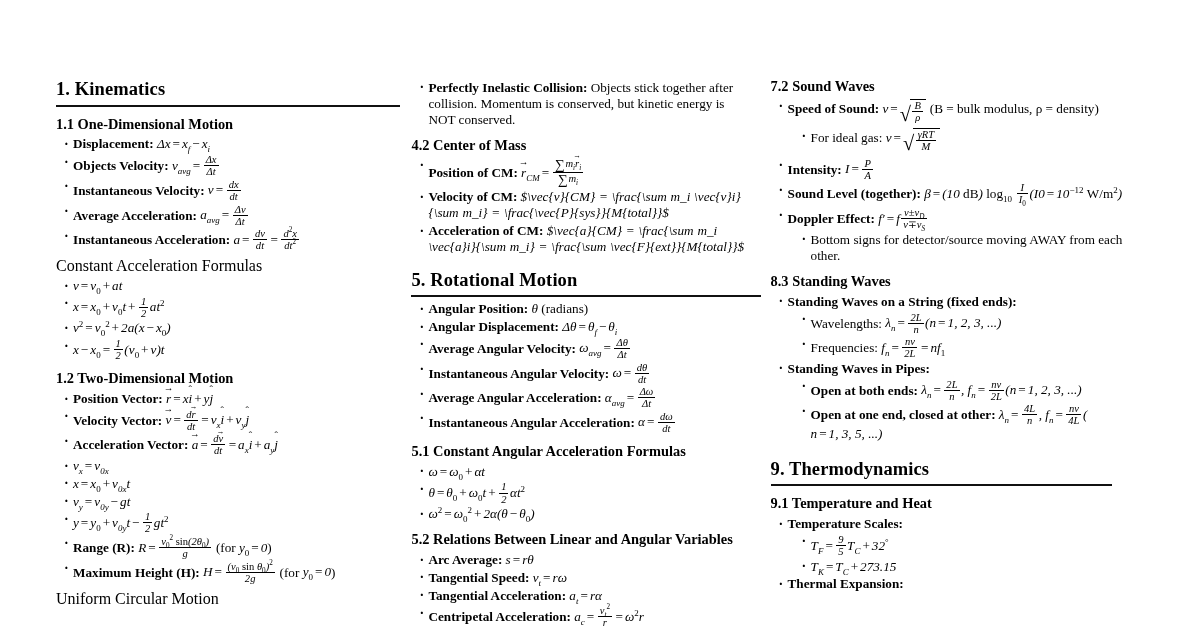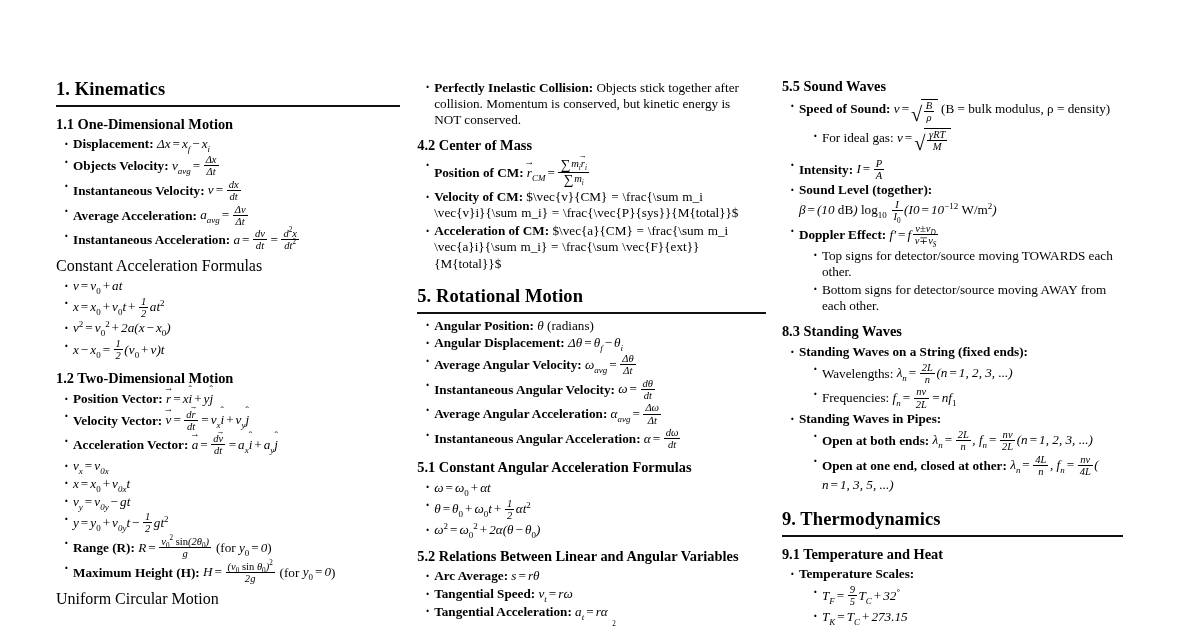--- a/index.html
+++ b/index.html
@@ -19,21 +19,21 @@
   }
   .page {
     position: relative;
     width: 1191px;
     height: 626px;
     box-sizing: border-box;
     padding: 78px 58px 0 56px;
   }
   .columns {
     display: flex;
-    gap: 16px;
+    gap: 0;
     align-items: flex-start;
     height: 548px;
     overflow: hidden;
   }
   .col {
     box-sizing: border-box;
     overflow: hidden;
     height: 548px;
   }
   .col-1 { width: 374px; padding-right: 28px; }
@@ -168,20 +168,21 @@
   .sum {
     font-style: normal;
     font-size: 1.30em;
     vertical-align: -0.14em;
     padding-right: 1px;
   }
 
   
   .latex {
     font-family: "Liberation Serif", "DejaVu Serif", serif;
+    font-style: italic;
     font-weight: normal;
     word-spacing: 0.5px;
   }
 </style>
 </head>
 <body>
 
 <div class="page">
   <div class="columns">
 
@@ -366,21 +367,21 @@
         <li>
           <span class="lbl">Centripetal Acceleration:</span>
           <span class="m"><i>a</i><sub>c</sub><span class="op">=</span><span class="frac"><span class="num"><i>v</i><sub>t</sub><sup class="n">2</sup></span><span class="den"><i>r</i></span></span><span class="op">=</span>ω<sup class="n">2</sup><i>r</i></span>
         </li>
       </ul>
 
     </div>
 
     <div class="col col-3">
 
-      <h2 class="sub" style="margin-top:0;">5.5 Sound Waves</h2>
+      <h2 class="sub" style="margin-top:0;">7.2 Sound Waves</h2>
 
       <ul class="bl">
         <li>
           <span class="lbl">Speed of Sound:</span>
           <span class="m"><i>v</i><span class="op">=</span><span class="sqrt"><span class="rad">√</span><span class="body"><span class="frac"><span class="num"><i>B</i></span><span class="den">ρ</span></span></span></span></span>
           <span>(B = bulk modulus, ρ = density)</span>
           <ul class="bl">
             <li>
               <span>For ideal gas:</span>
               <span class="m"><i>v</i><span class="op">=</span><span class="sqrt"><span class="rad">√</span><span class="body"><span class="frac"><span class="num">γ<i>RT</i></span><span class="den"><i>M</i></span></span></span></span></span>
@@ -393,23 +394,20 @@
         </li>
         <li>
           <span class="lbl">Sound Level (together):</span>
           <span class="m">β<span class="op">=</span>(10&nbsp;<span class="up">dB</span>)&nbsp;<span class="up">log</span><sub class="n">10</sub>&nbsp;<span class="frac"><span class="num"><i>I</i></span><span class="den"><i>I</i><sub class="n">0</sub></span></span>(<i>I</i>0<span class="op">=</span>10<sup class="n">−12</sup>&nbsp;<span class="up">W/m</span><sup class="n">2</sup>)</span>
         </li>
         <li>
           <span class="lbl">Doppler Effect:</span>
           <span class="m"><i>f</i>′<span class="op">=</span><i>f</i><span class="frac"><span class="num"><i>v</i>±<i>v</i><sub>D</sub></span><span class="den"><i>v</i>∓<i>v</i><sub>S</sub></span></span></span>
           <ul class="bl">
             <li>
-              <span>Top signs for detector/source moving TOWARDS each other.</span>
-            </li>
-            <li>
               <span>Bottom signs for detector/source moving AWAY from each other.</span>
             </li>
           </ul>
         </li>
       </ul>
 
       <h2 class="sub">8.3 Standing Waves</h2>
 
       <ul class="bl">
         <li>

